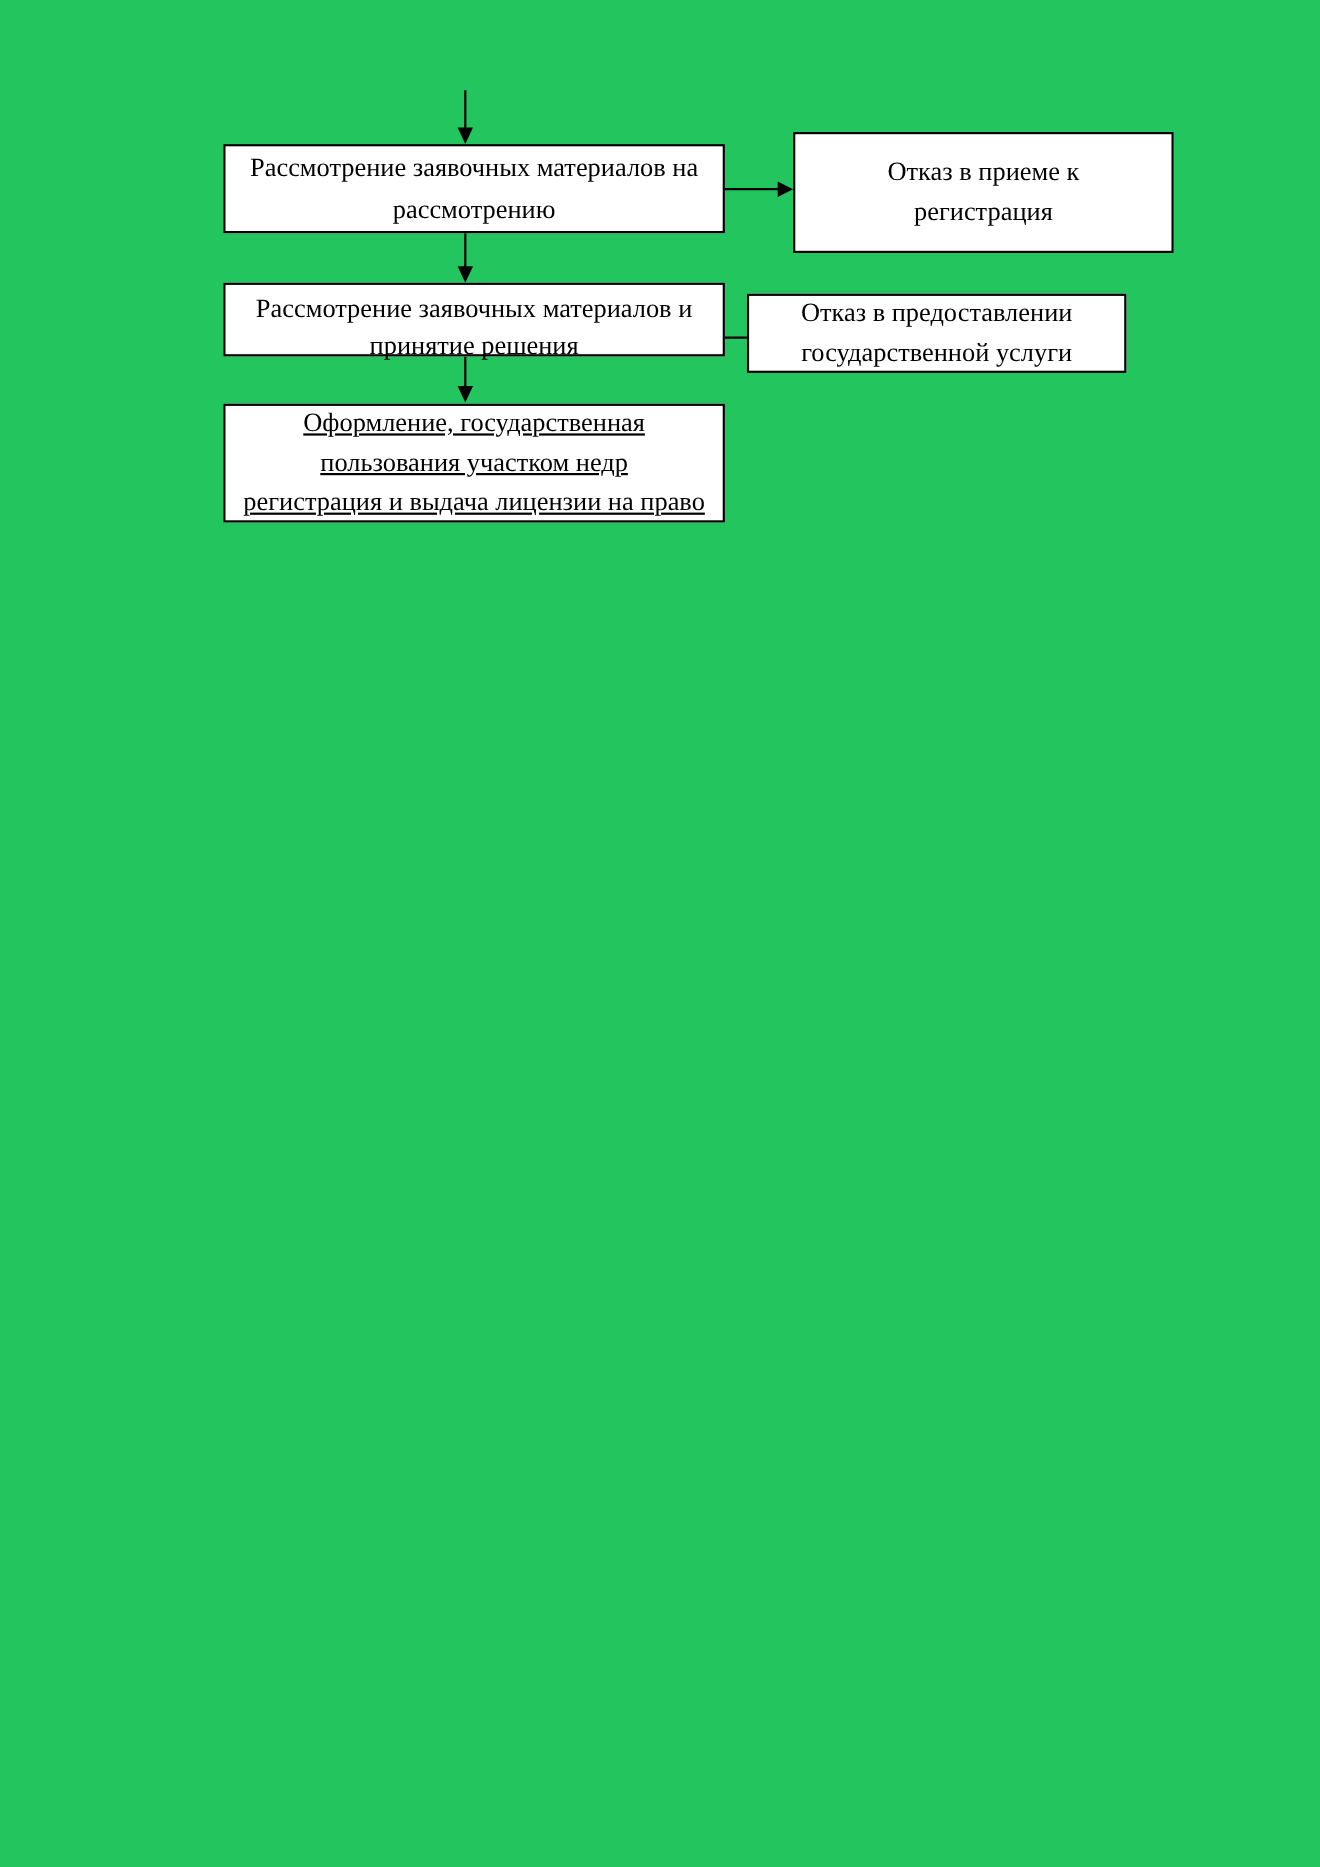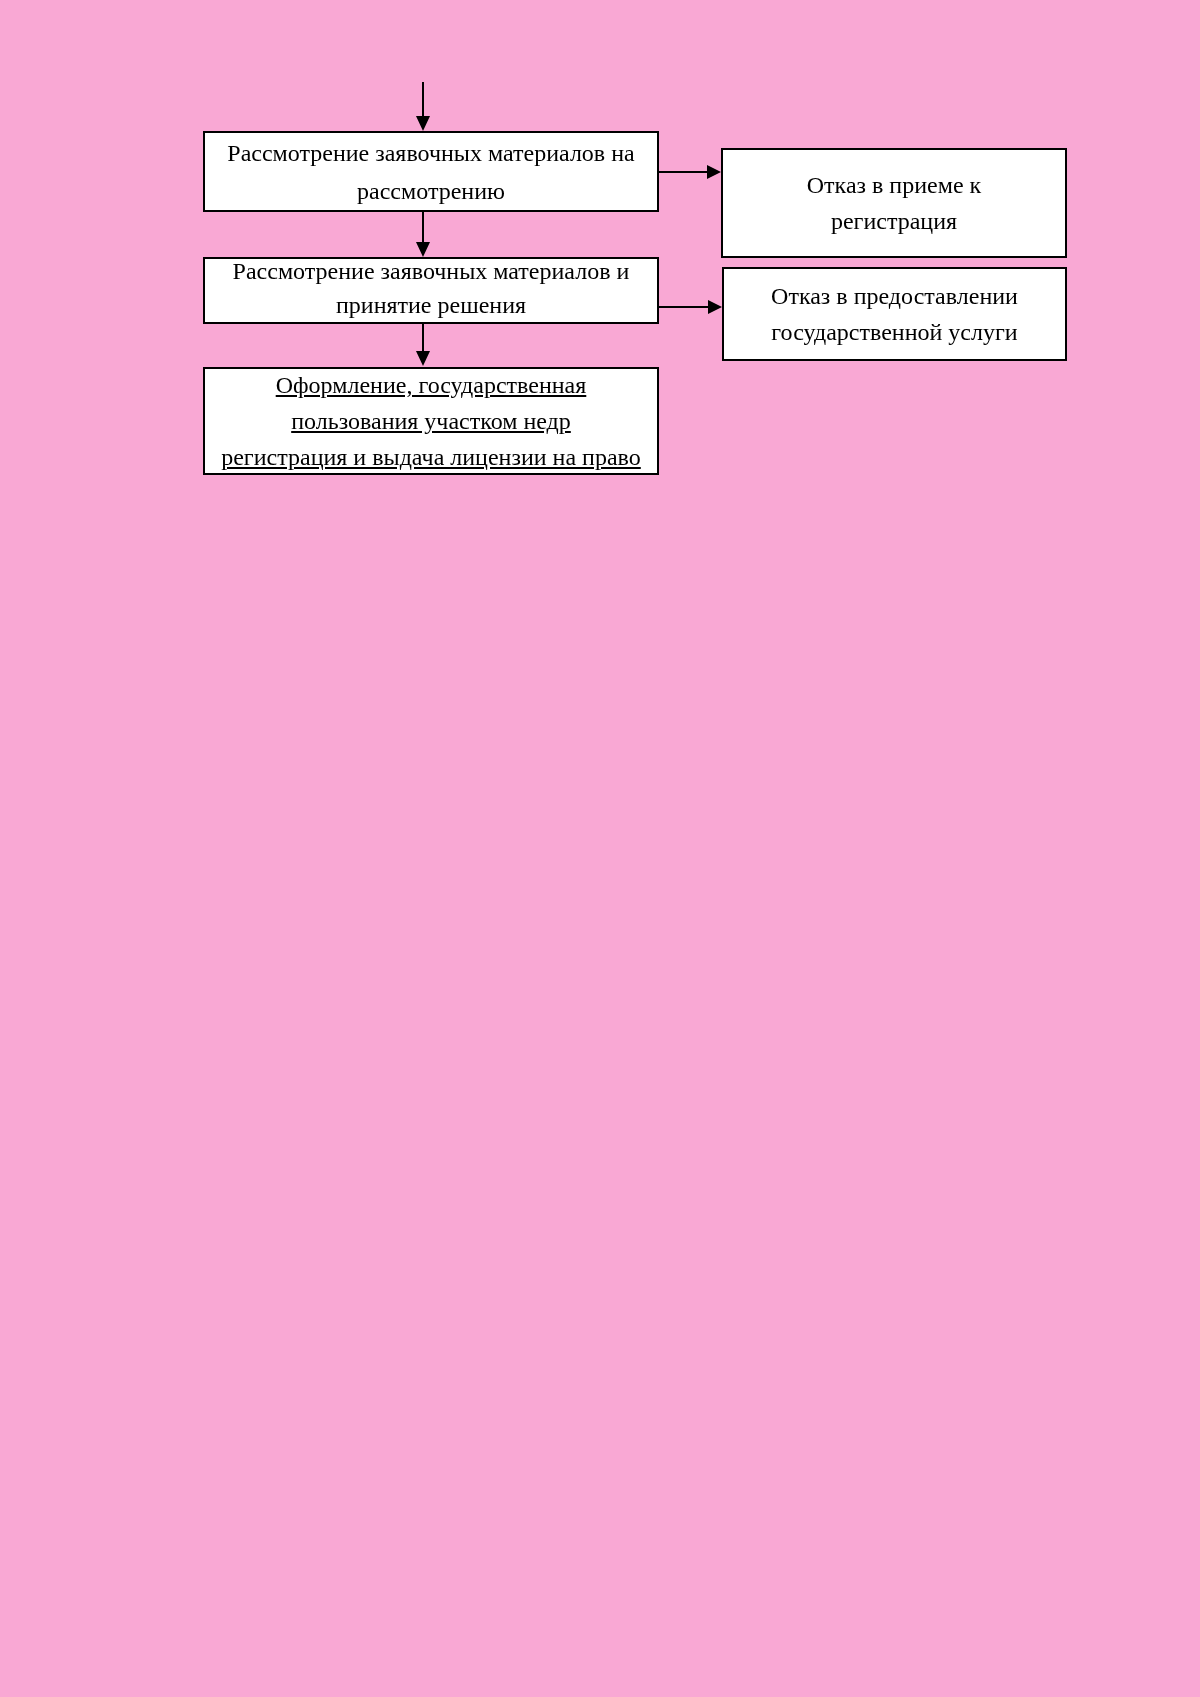--- a/index.html
+++ b/index.html
@@ -4,21 +4,21 @@
 <style>
   html, body {
     margin: 0;
     padding: 0;
     background: #ffffff;
   }
   .canvas {
     position: relative;
     width: 1200px;
     height: 1697px;
-    background: #f9a8d4;
+    background: #22c55e;
     font-family: "Liberation Serif", "DejaVu Serif", serif;
     color: #000000;
     overflow: hidden;
   }
   .connectors {
     position: absolute;
     left: 0;
     top: 0;
     pointer-events: none;
   }
@@ -36,21 +36,21 @@
     overflow: visible;
   }
   .box span {
     display: block;
     white-space: nowrap;
   }
   .lh38 span { line-height: 38px; }
   .lh36 span { line-height: 36px; }
   .lh34 span { line-height: 34px; }
   .top-start {
-    justify-content: flex-end;
+    justify-content: flex-start;
     padding-top: 5px;
   }
 </style>
 </head>
 <body>
 
 <div class="canvas">
 
   <svg class="connectors" width="1200" height="1697" viewBox="0 0 1200 1697">
     <g>
@@ -84,23 +84,23 @@
     <span>Рассмотрение заявочных материалов и</span>
     <span>принятие решения</span>
   </div>
 
   <div class="box lh36" style="left:203px; top:367px; width:456px; height:108px;text-decoration:underline;">
     <span>Оформление, государственная</span>
     <span>пользования участком недр</span>
     <span>регистрация и выдача лицензии на право</span>
   </div>
 
-  <div class="box lh36" style="left:721px; top:120px; width:346px; height:110px;margin-top:28px;">
+  <div class="box lh36" style="left:721px; top:120px; width:346px; height:110px;">
     <span>Отказ в приеме к</span>
     <span>регистрация</span>
   </div>
 
-  <div class="box lh36" style="left:722px; top:267px; width:345px; height:94px;">
+  <div class="box lh36" style="left:679px; top:267px; width:345px; height:72px;">
     <span>Отказ в предоставлении</span>
     <span>государственной услуги</span>
   </div>
 
 </div>
 
 </body></html>

